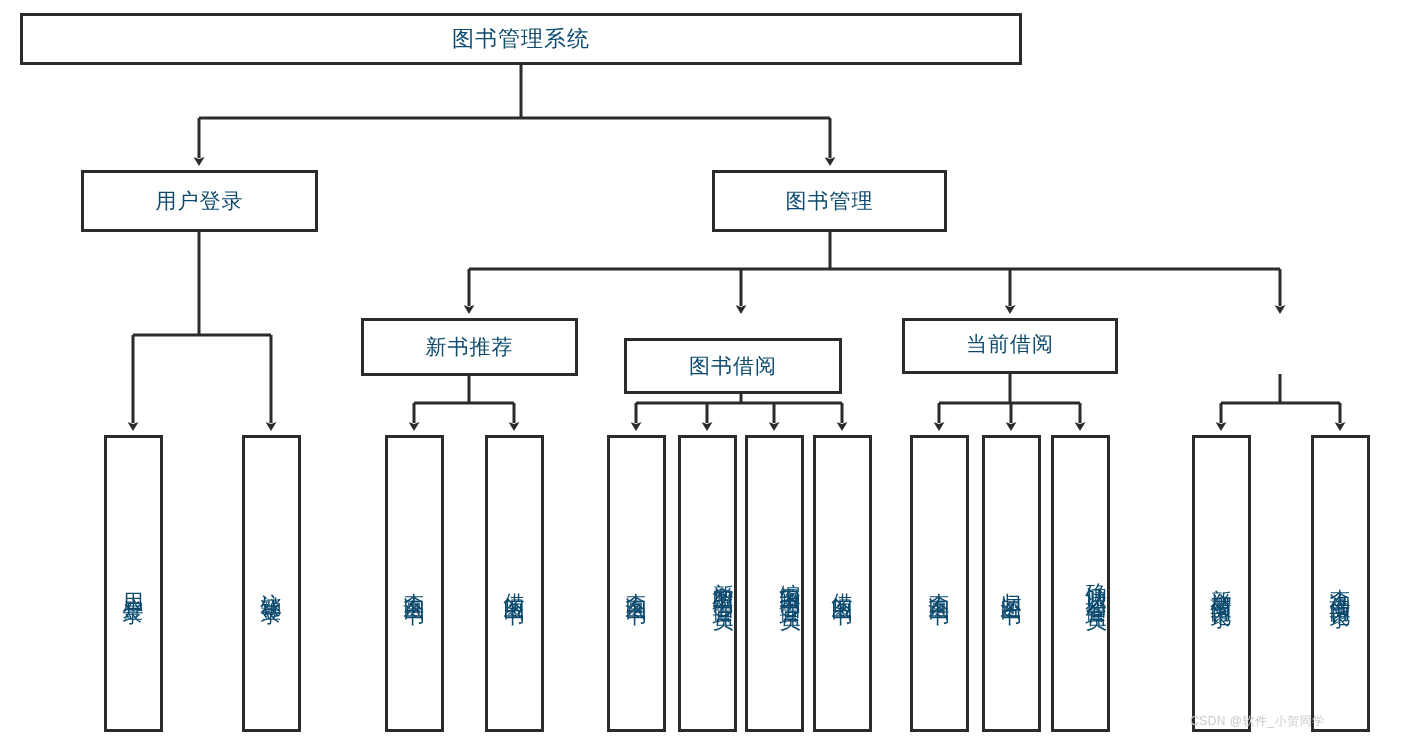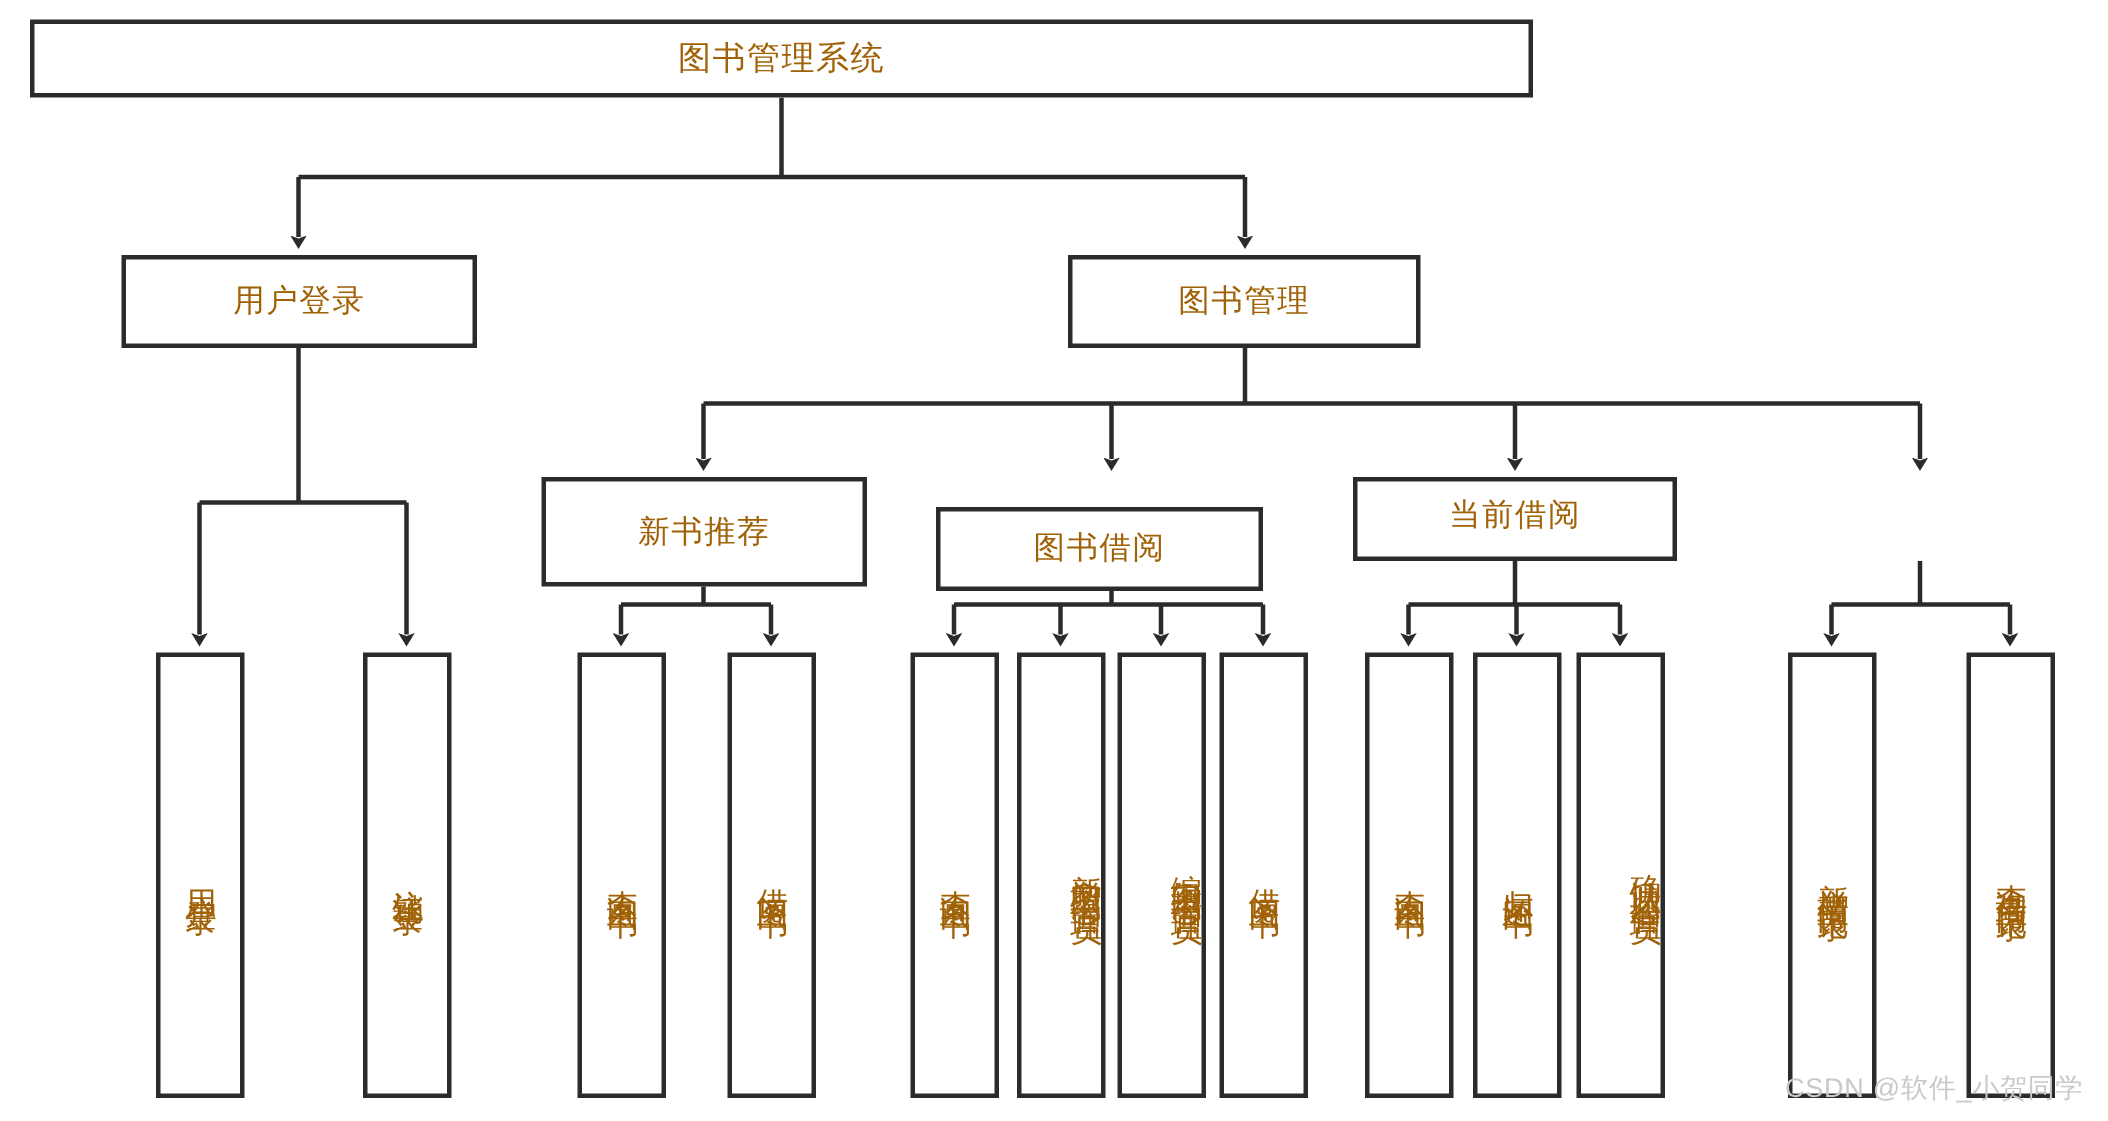--- a/index.html
+++ b/index.html
@@ -18,21 +18,21 @@
     overflow: hidden;
   }
   .node {
     position: absolute;
     box-sizing: border-box;
     border: 3px solid #2b2b2b;
     background: #ffffff;
     display: flex;
     align-items: center;
     justify-content: center;
-    color: #a16207;
+    color: #0c4a6e;
     letter-spacing: 1px;
   }
   .node.h {
     font-size: 21px;
     line-height: 1.1;
   }
   .node.root {
     font-size: 22px;
   }
   .node.v {
@@ -50,21 +50,21 @@
     position: absolute;
     left: 0;
     top: 0;
     width: 1405px;
     height: 747px;
     pointer-events: none;
   }
   .watermark {
     position: absolute;
     color: #c9c9c9;
-    font-size: 18px;
+    font-size: 12px;
     letter-spacing: 0.5px;
     white-space: nowrap;
   }
 </style>
 </head>
 <body>
 
 <div id="canvas">
   <svg class="links" viewBox="0 0 1405 747">
     <defs>
@@ -125,21 +125,21 @@
     <span>图书管理系统</span>
   </div>
 
   <div class="node h" style="left:81px; top:170px; width:237px; height:62px;">
     <span>用户登录</span>
   </div>
   <div class="node h" style="left:712px; top:170px; width:235px; height:62px;">
     <span>图书管理</span>
   </div>
 
-  <div class="node h" style="left:361px; top:318px; width:217px; height:73px;">
+  <div class="node h" style="left:361px; top:318px; width:217px; height:58px;">
     <span>新书推荐</span>
   </div>
   <div class="node h" style="left:624px; top:318px; width:218px; height:56px;margin-top:20px;">
     <span>图书借阅</span>
   </div>
   <div class="node h" style="left:902px; top:318px; width:216px; height:56px;font-family:Liberation Mono, monospace;">
     <span>当前借阅</span>
   </div>
 
   <div class="node v" style="left:104px; top:435px; width:59px; height:297px;">

